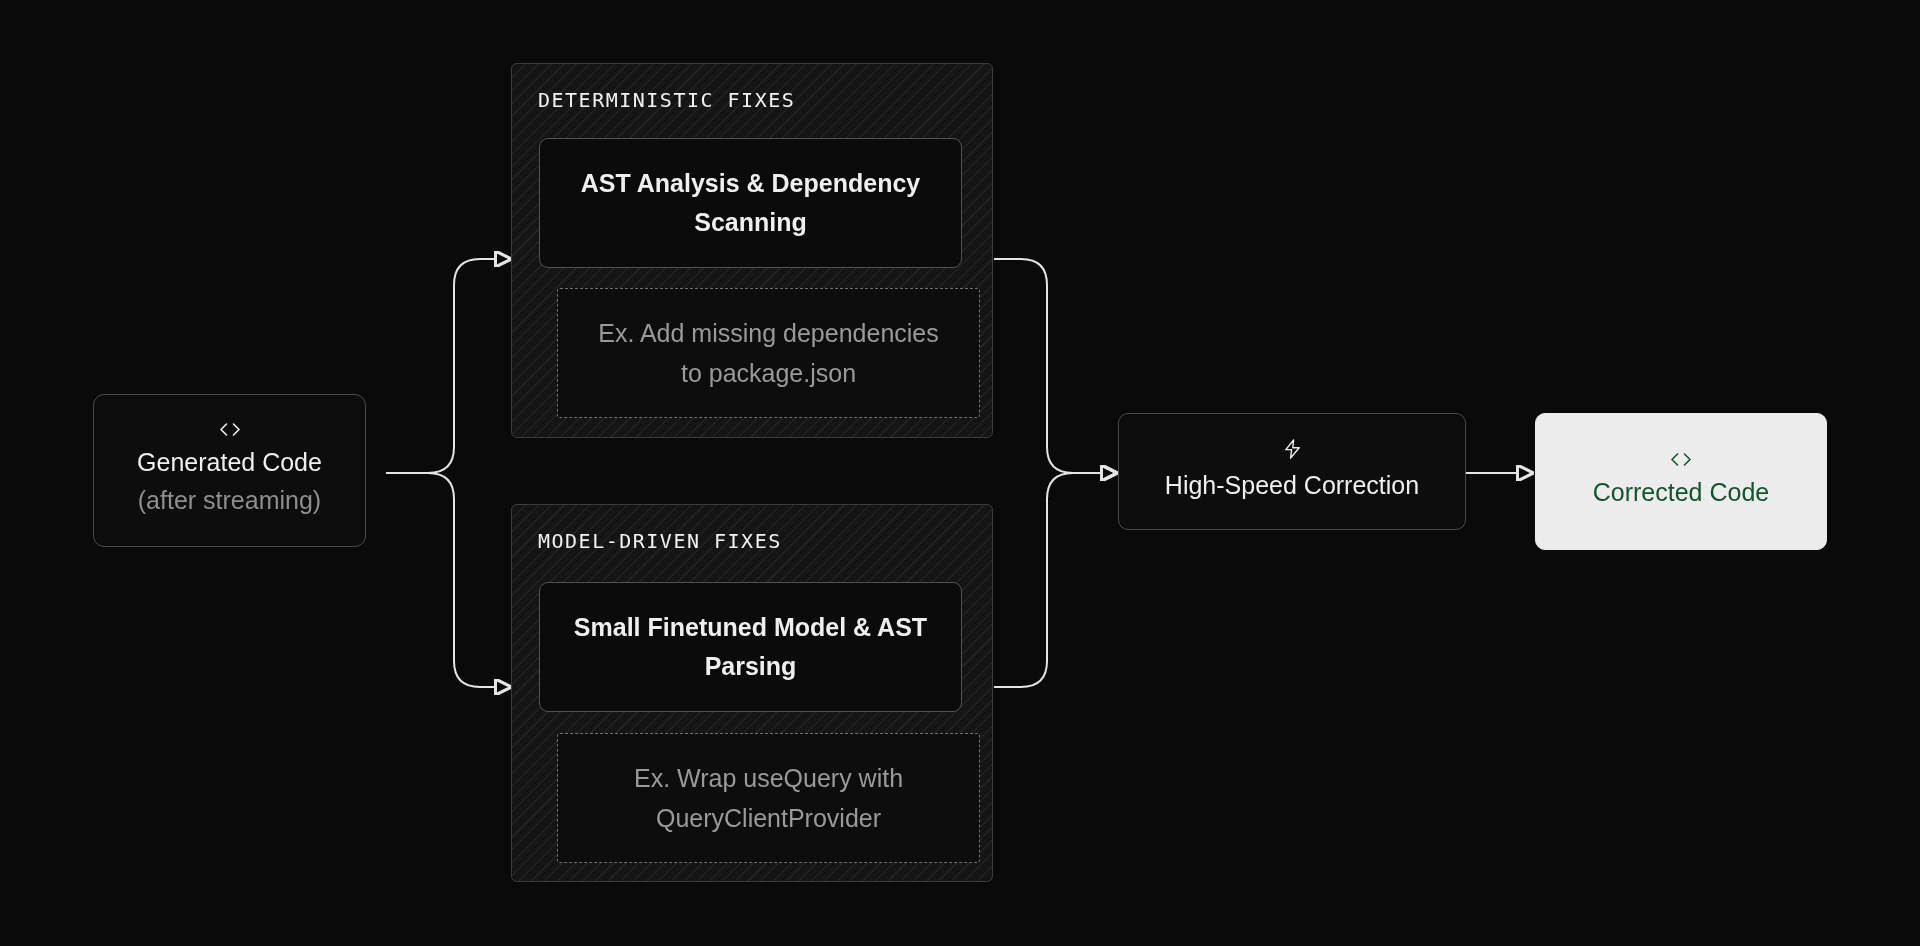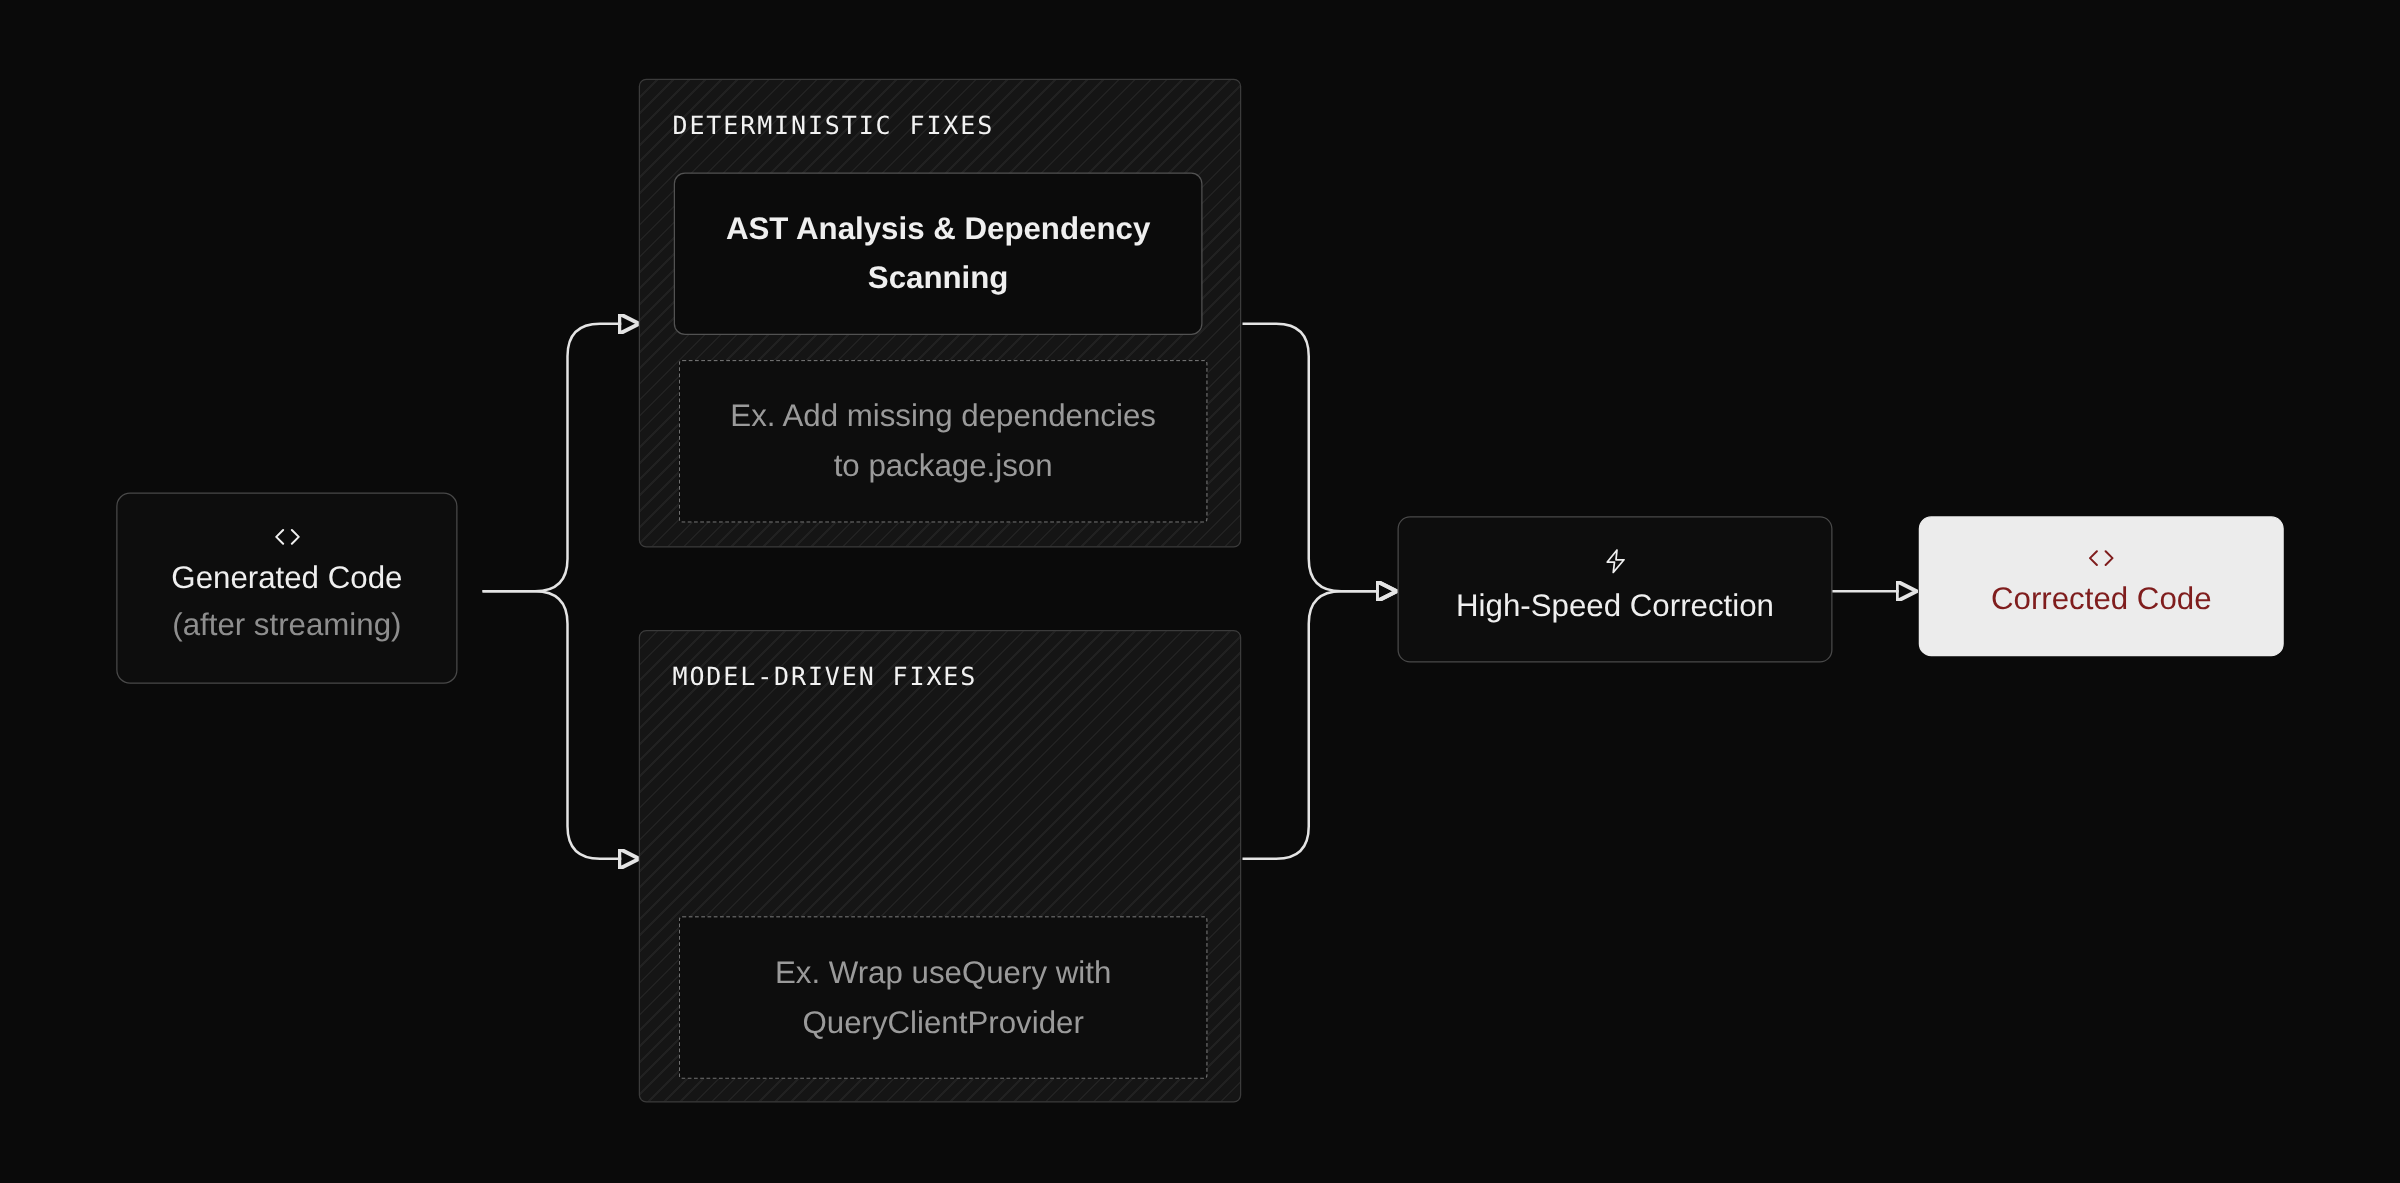--- a/index.html
+++ b/index.html
@@ -19,22 +19,22 @@
     background:#0d0d0d;border:1px solid #494949;border-radius:10px;
     display:flex;flex-direction:column;align-items:center;justify-content:center;
     color:#efefef;text-align:center;
   }
   .node .icon{display:flex;align-items:center;justify-content:center;margin-bottom:7px;}
   .node-title{font-size:25px;line-height:38px;color:inherit;white-space:pre-line;}
   .node-sub{font-size:25px;line-height:38px;color:#8e8e8e;}
 
   #node-generated{left:93px;top:394px;width:273px;height:153px;border-radius:11px;}
   #node-highspeed{left:1118px;top:413px;width:348px;height:117px;}
-  #node-corrected{left:1535px;top:413px;width:292px;height:112px;
-    background:#ececec;border-color:#ececec;color:#7f1d1d;text-align:right;}
+  #node-corrected{left:1535px;top:413px;width:292px;height:137px;
+    background:#ececec;border-color:#ececec;color:#14532d;text-align:right;}
 
   
   .panel{
     position:absolute;box-sizing:border-box;
     background-color:#151515;
     background-image:repeating-linear-gradient(135deg,
       rgba(255,255,255,0.05) 0px, rgba(255,255,255,0.05) 1.5px,
       transparent 1.5px, transparent 9px);
     border:1px solid #3b3b3b;border-radius:6px;
   }
@@ -48,21 +48,21 @@
     white-space:nowrap;
   }
 
   .card{
     position:absolute;left:27px;width:421px;height:128px;box-sizing:content-box;
     background:#0b0b0b;border:1px solid #525252;border-radius:9px;
     display:flex;align-items:center;justify-content:center;text-align:center;
     font-size:25px;line-height:39px;color:#efefef;white-space:pre-line;font-weight:bold;
   }
   .example{
-    position:absolute;left:31px;width:421px;height:128px;box-sizing:content-box;
+    position:absolute;left:45px;width:421px;height:128px;box-sizing:content-box;
     background:#0d0d0d;border:1.5px dashed #6f6f6f;border-radius:3px;
     display:flex;align-items:center;justify-content:center;text-align:center;
     font-size:25px;line-height:40px;color:#9a9a9a;white-space:pre-line;
   }
   #panel-det .card{top:74px;}
   #panel-det .example{top:224px;}
   #panel-model .card{top:77px;}
   #panel-model .example{top:228px;}
 
   .icon svg{display:block;}
@@ -97,20 +97,22 @@
 <div class="panel" id="panel-det">
   <div class="panel-header">DETERMINISTIC FIXES</div>
   <div class="card">AST Analysis &amp; Dependency
 Scanning</div>
   <div class="example">Ex. Add missing dependencies
 to package.json</div>
 </div>
 
 <div class="panel" id="panel-model">
   <div class="panel-header">MODEL-DRIVEN FIXES</div>
+  <div class="card">Small Finetuned Model &amp; AST
+Parsing</div>
   <div class="example">Ex. Wrap useQuery with
 QueryClientProvider</div>
 </div>
 
 <div class="node" id="node-highspeed">
   <span class="icon">
     <svg width="17" height="20" viewBox="0 0 17 20" fill="none" stroke="currentColor" stroke-width="1.4" stroke-linejoin="round">
       <path d="M9.6 1 L1.8 10.6 H7.6 L6.6 19 L15.2 8.8 H8.8 Z"></path>
     </svg>
   </span>

